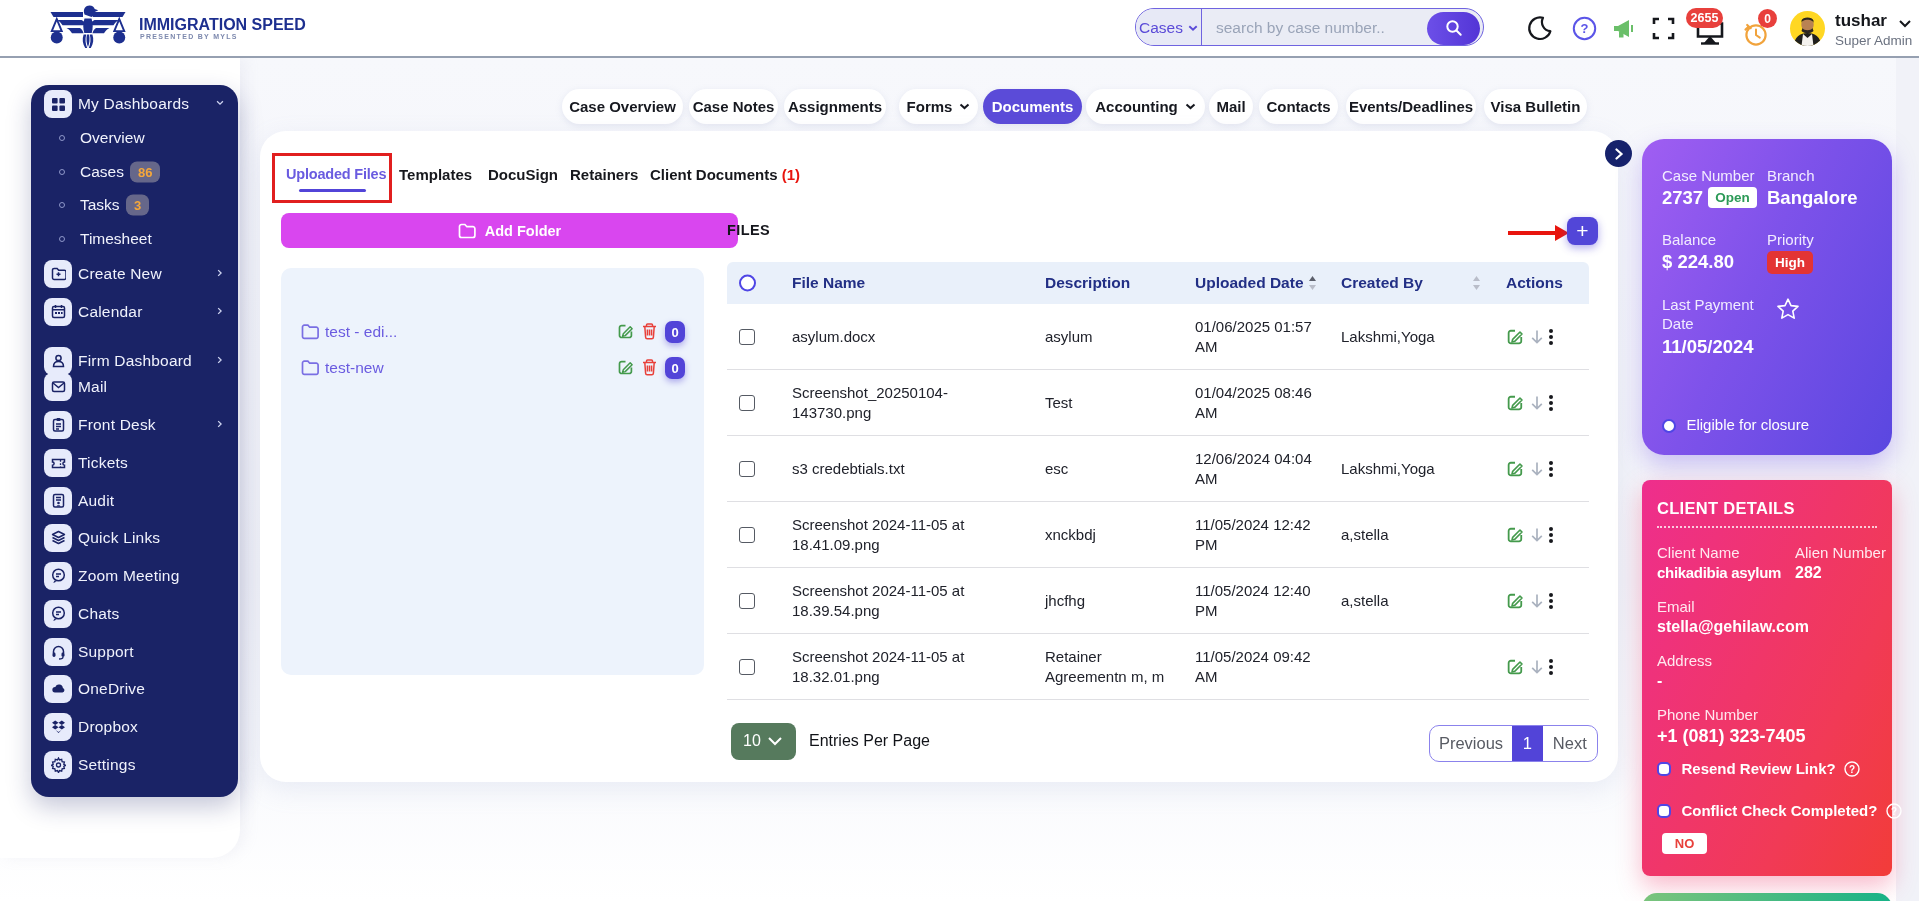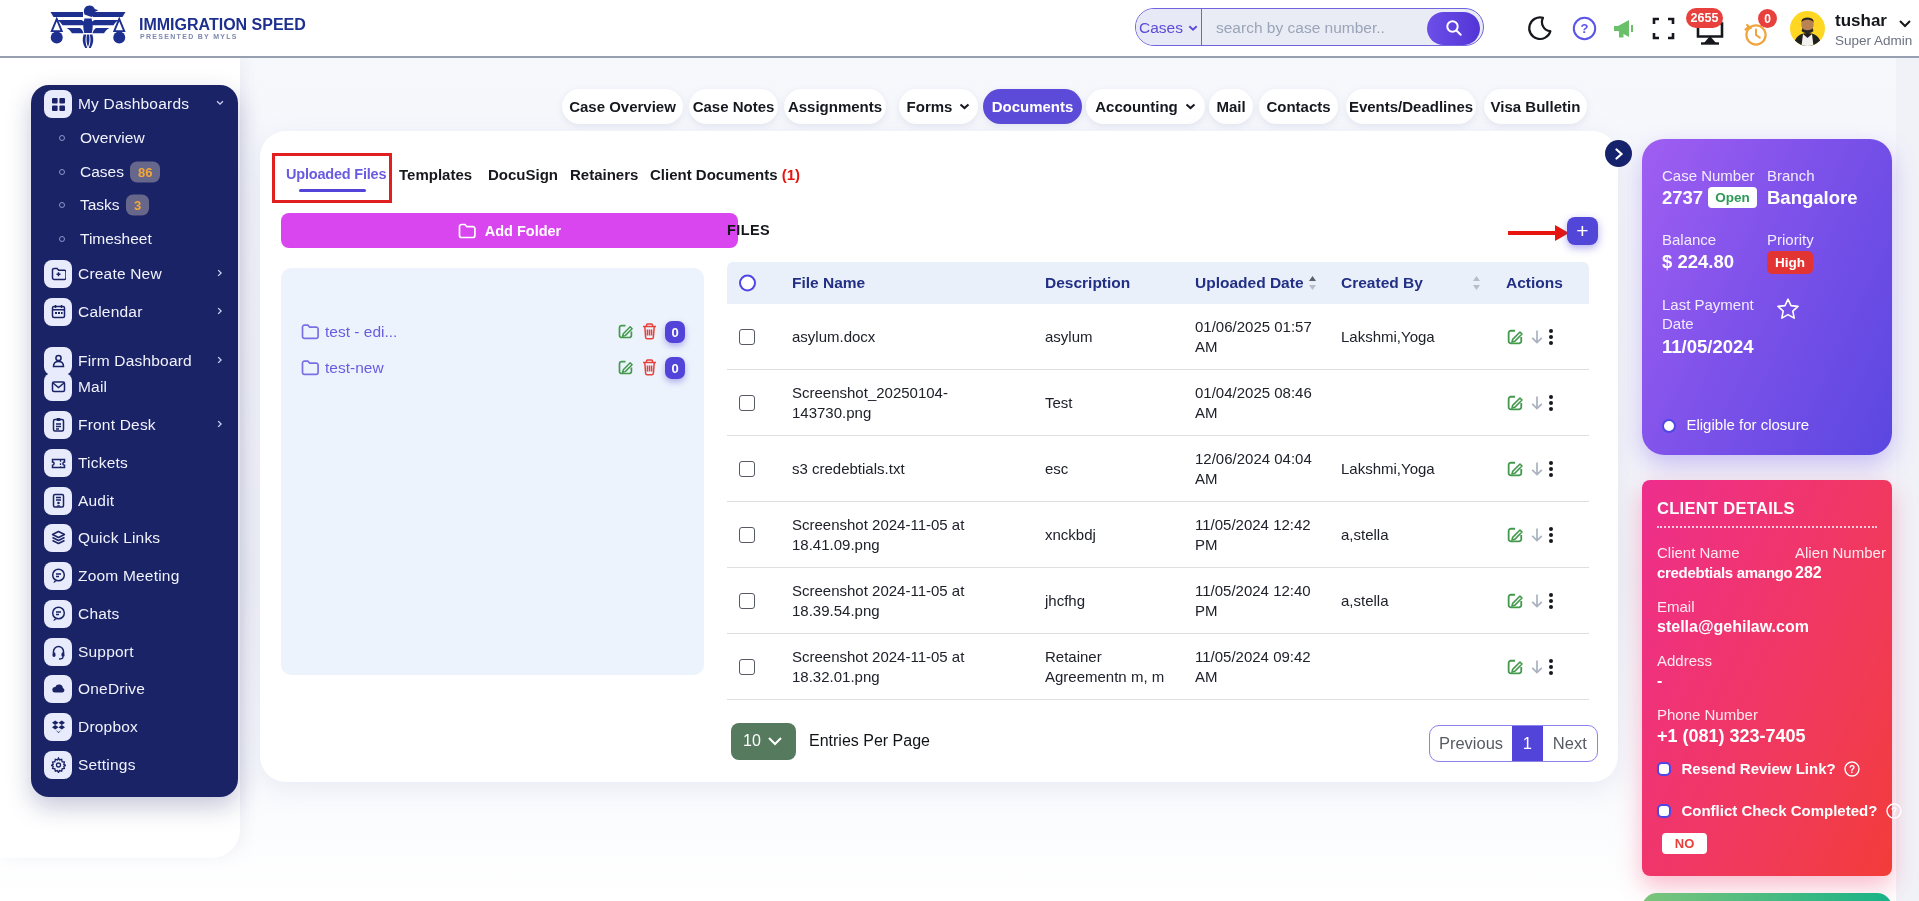--- a/index.html
+++ b/index.html
@@ -600,21 +600,21 @@
     <span style="width:14px;height:14px;background:#fff;border:2px solid #4f46e5;border-radius:50%;display:inline-block;vertical-align:-3px;"></span>
     <span style="font-size:15px;margin-left:6px;">Eligible for closure</span>
   </div>
 </div>
 
 <div id="redcard">
   <div class="abs" style="left:15px;top:19px;font-size:16.5px;font-weight:bold;letter-spacing:.3px;">CLIENT DETAILS</div>
   <div class="abs" style="left:15px;top:46px;width:220px;border-top:2px dotted rgba(255,255,255,.75);"></div>
   <div class="abs" style="left:15px;top:64px;">
     <div class="rc-lbl">Client Name</div>
-    <div class="rc-val" style="font-size:15px;letter-spacing:-.3px;">credebtials amango</div>
+    <div class="rc-val" style="font-size:15px;letter-spacing:-.3px;">chikadibia asylum</div>
   </div>
   <div class="abs" style="left:153px;top:64px;">
     <div class="rc-lbl">Alien Number</div>
     <div class="rc-val">282</div>
   </div>
   <div class="abs" style="left:15px;top:118px;">
     <div class="rc-lbl">Email</div>
     <div class="rc-val">stella@gehilaw.com</div>
   </div>
   <div class="abs" style="left:15px;top:172px;">

